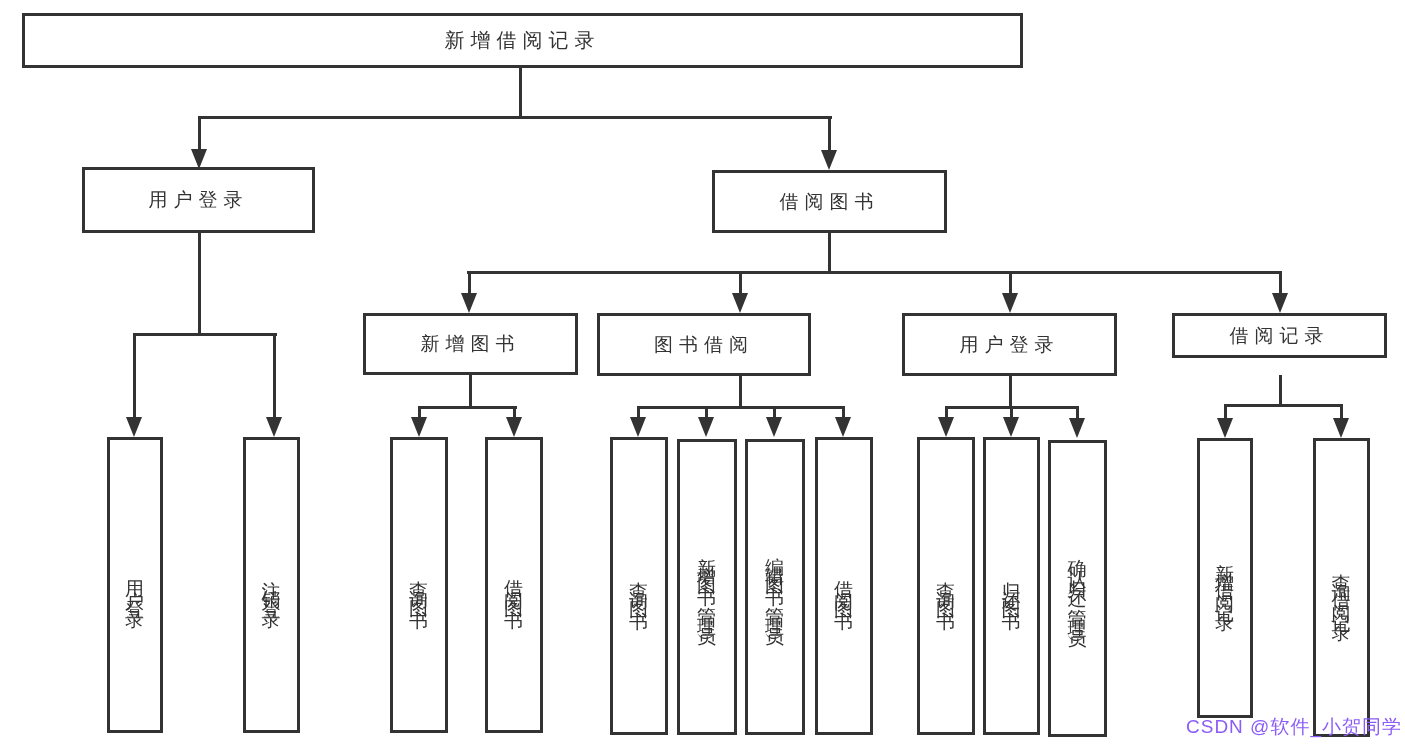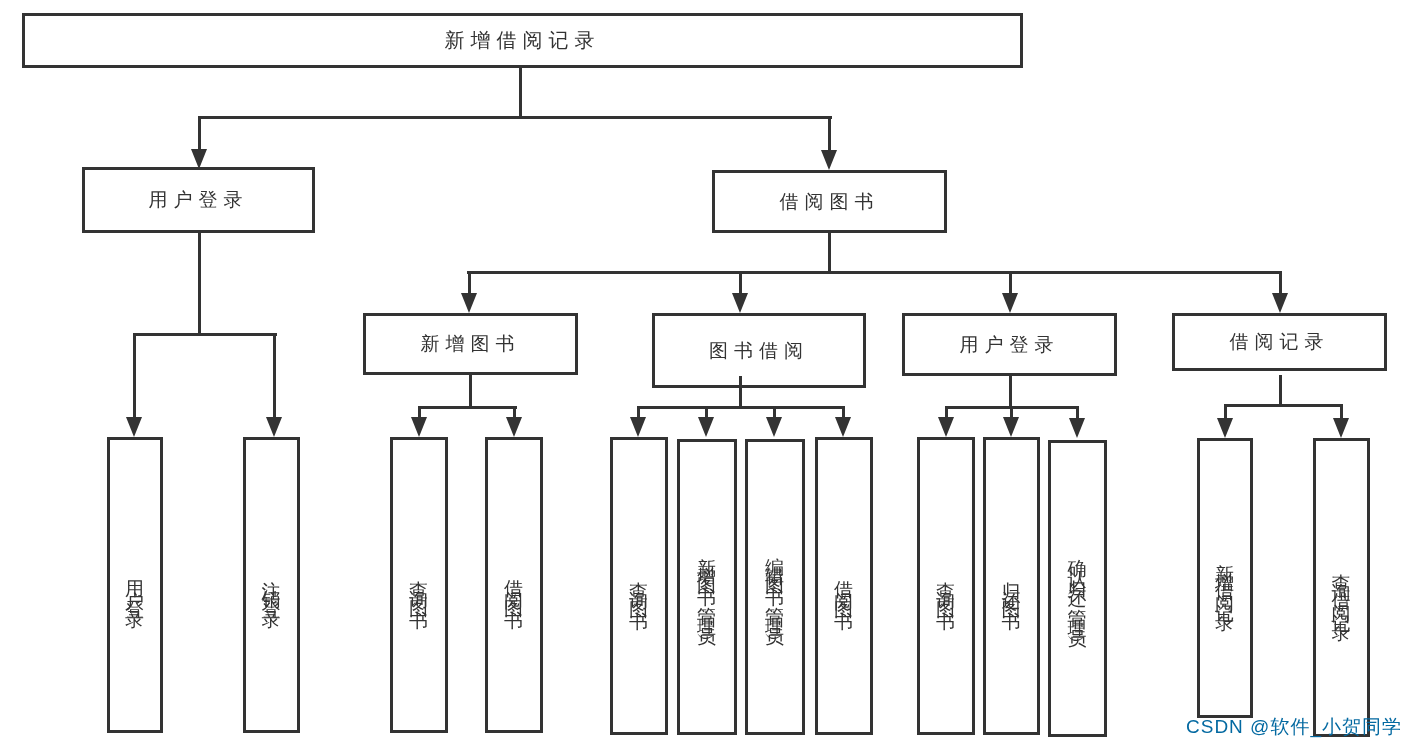--- a/index.html
+++ b/index.html
@@ -18,21 +18,21 @@
     font-size:19px;letter-spacing:10px;line-height:1;
   }
   .line{position:absolute;background:#333333;}
   .ahead{
     position:absolute;width:0;height:0;
     border-left:8px solid transparent;border-right:8px solid transparent;
     border-top:20px solid #333333;
   }
   .watermark{
     position:absolute;left:1186px;top:714px;font-size:19px;letter-spacing:1px;
-    color:#0369a1;white-space:nowrap;z-index:5;
+    color:#8b5cf6;white-space:nowrap;z-index:5;
   }
 </style>
 </head>
 <body>
 
 <div id="stage">
 
   <div class="box hbox titlebox" style="left:22px;top:13px;width:1001px;height:55px;">新增借阅记录</div>
 
   <div class="line" style="left:519px;top:68px;width:3px;height:50px;"></div>
@@ -57,23 +57,23 @@
   <div class="line" style="left:468px;top:271px;width:3px;height:23px;"></div>
   <div class="ahead" style="left:461px;top:293px;"></div>
   <div class="line" style="left:739px;top:271px;width:3px;height:23px;"></div>
   <div class="ahead" style="left:732px;top:293px;"></div>
   <div class="line" style="left:1009px;top:271px;width:3px;height:23px;"></div>
   <div class="ahead" style="left:1002px;top:293px;"></div>
   <div class="line" style="left:1279px;top:271px;width:3px;height:23px;"></div>
   <div class="ahead" style="left:1272px;top:293px;"></div>
 
   <div class="box hbox" style="left:363px;top:313px;width:215px;height:62px;">新增图书</div>
-  <div class="box hbox" style="left:652px;top:313px;width:214px;height:75px;">图书借阅</div>
+  <div class="box hbox" style="left:597px;top:313px;width:214px;height:63px;">图书借阅</div>
   <div class="box hbox" style="left:902px;top:313px;width:215px;height:63px;">用户登录</div>
-  <div class="box hbox" style="left:1172px;top:313px;width:215px;height:58px;">借阅记录</div>
+  <div class="box hbox" style="left:1172px;top:313px;width:215px;height:45px;">借阅记录</div>
 
   <div class="line" style="left:469px;top:375px;width:3px;height:33px;"></div>
   <div class="line" style="left:418px;top:406px;width:99px;height:3px;"></div>
   <div class="line" style="left:418px;top:406px;width:3px;height:12px;"></div>
   <div class="ahead" style="left:411px;top:417px;"></div>
   <div class="line" style="left:513px;top:406px;width:3px;height:12px;"></div>
   <div class="ahead" style="left:506px;top:417px;"></div>
 
   <div class="line" style="left:739px;top:376px;width:3px;height:32px;"></div>
   <div class="line" style="left:637px;top:406px;width:208px;height:3px;"></div>

